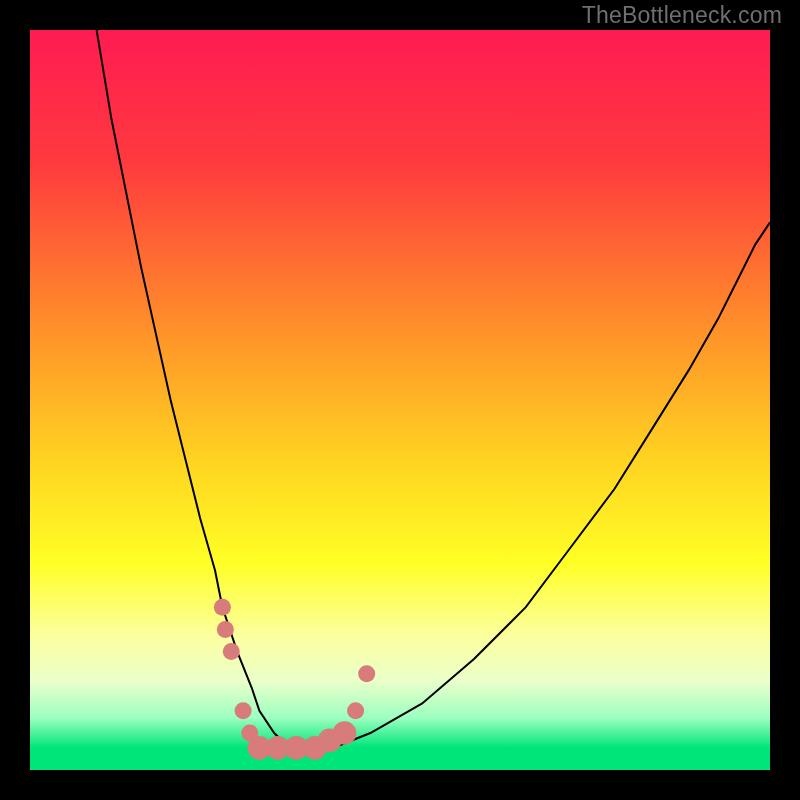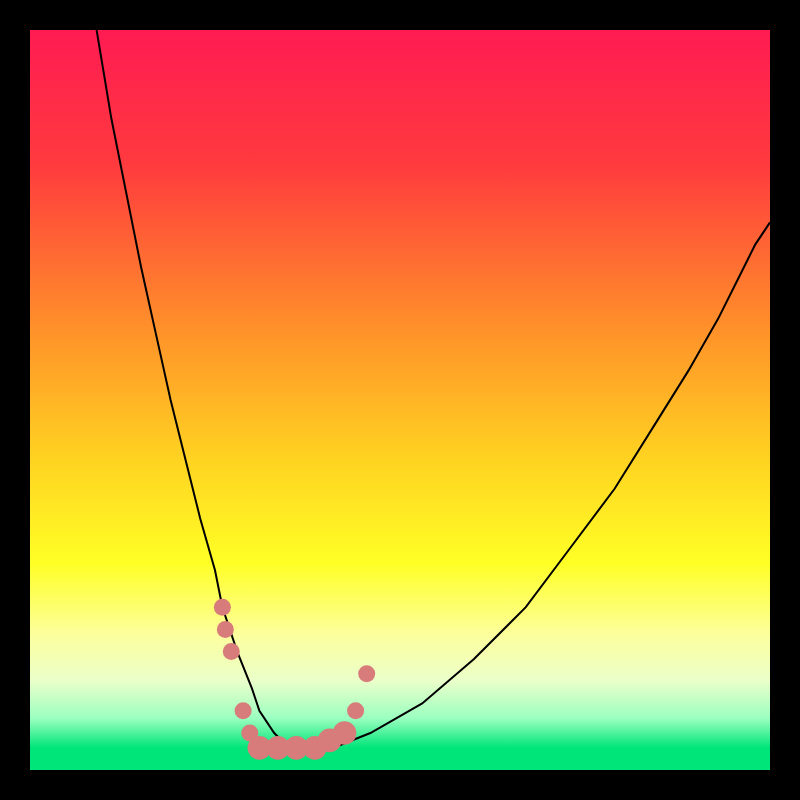--- a/index.html
+++ b/index.html
@@ -34,20 +34,21 @@
     left: 30px;
     width: 740px;
     height: 740px;
     display: block;
   }
 </style>
 </head>
 <body>
 
 <div class="frame">
+  <div class="watermark">TheBottleneck.com</div>
   <svg class="plot" viewBox="0 0 100 100" preserveAspectRatio="none">
     <defs>
       <linearGradient id="bg-grad" x1="0" y1="0" x2="0" y2="1">
           <stop offset="0%" stop-color="#ff1b52"></stop>
           <stop offset="18%" stop-color="#ff3a3e"></stop>
           <stop offset="40%" stop-color="#ff8f2a"></stop>
           <stop offset="57.99999999999999%" stop-color="#ffd321"></stop>
           <stop offset="72%" stop-color="#ffff25"></stop>
           <stop offset="82%" stop-color="#fcffa0"></stop>
           <stop offset="88%" stop-color="#eaffca"></stop>

